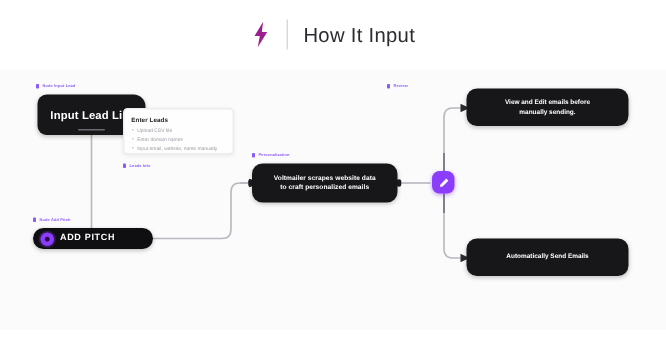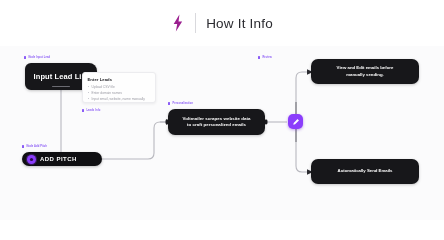--- a/index.html
+++ b/index.html
@@ -121,21 +121,21 @@
 
 <div class="page">
 
   <div class="header">
     <span class="bolt-wrap">
       <svg class="bolt" viewBox="0 0 14 20" xmlns="http://www.w3.org/2000/svg">
         <path d="M8.6 0.5 L2.2 11.2 L6.1 11.2 L4.6 19.5 L11.6 8.2 L7.6 8.2 Z" fill="#9b1f8f"></path>
       </svg>
     </span>
     <span class="hdr-div"></span>
-    <span class="hdr-title">How It Info</span>
+    <span class="hdr-title">How It Input</span>
   </div>
 
   <div class="canvas">
 
     <svg class="edges" viewBox="0 0 444 174" xmlns="http://www.w3.org/2000/svg">
       <g fill="none" stroke="#b8b8bf" stroke-width="1.1">
 
         <path d="M61 44 L61 113"></path>
 
         <path d="M102 113 L148 113 Q154 113 154 107 L154 82 Q154 76 160 76 L166 76"></path>

